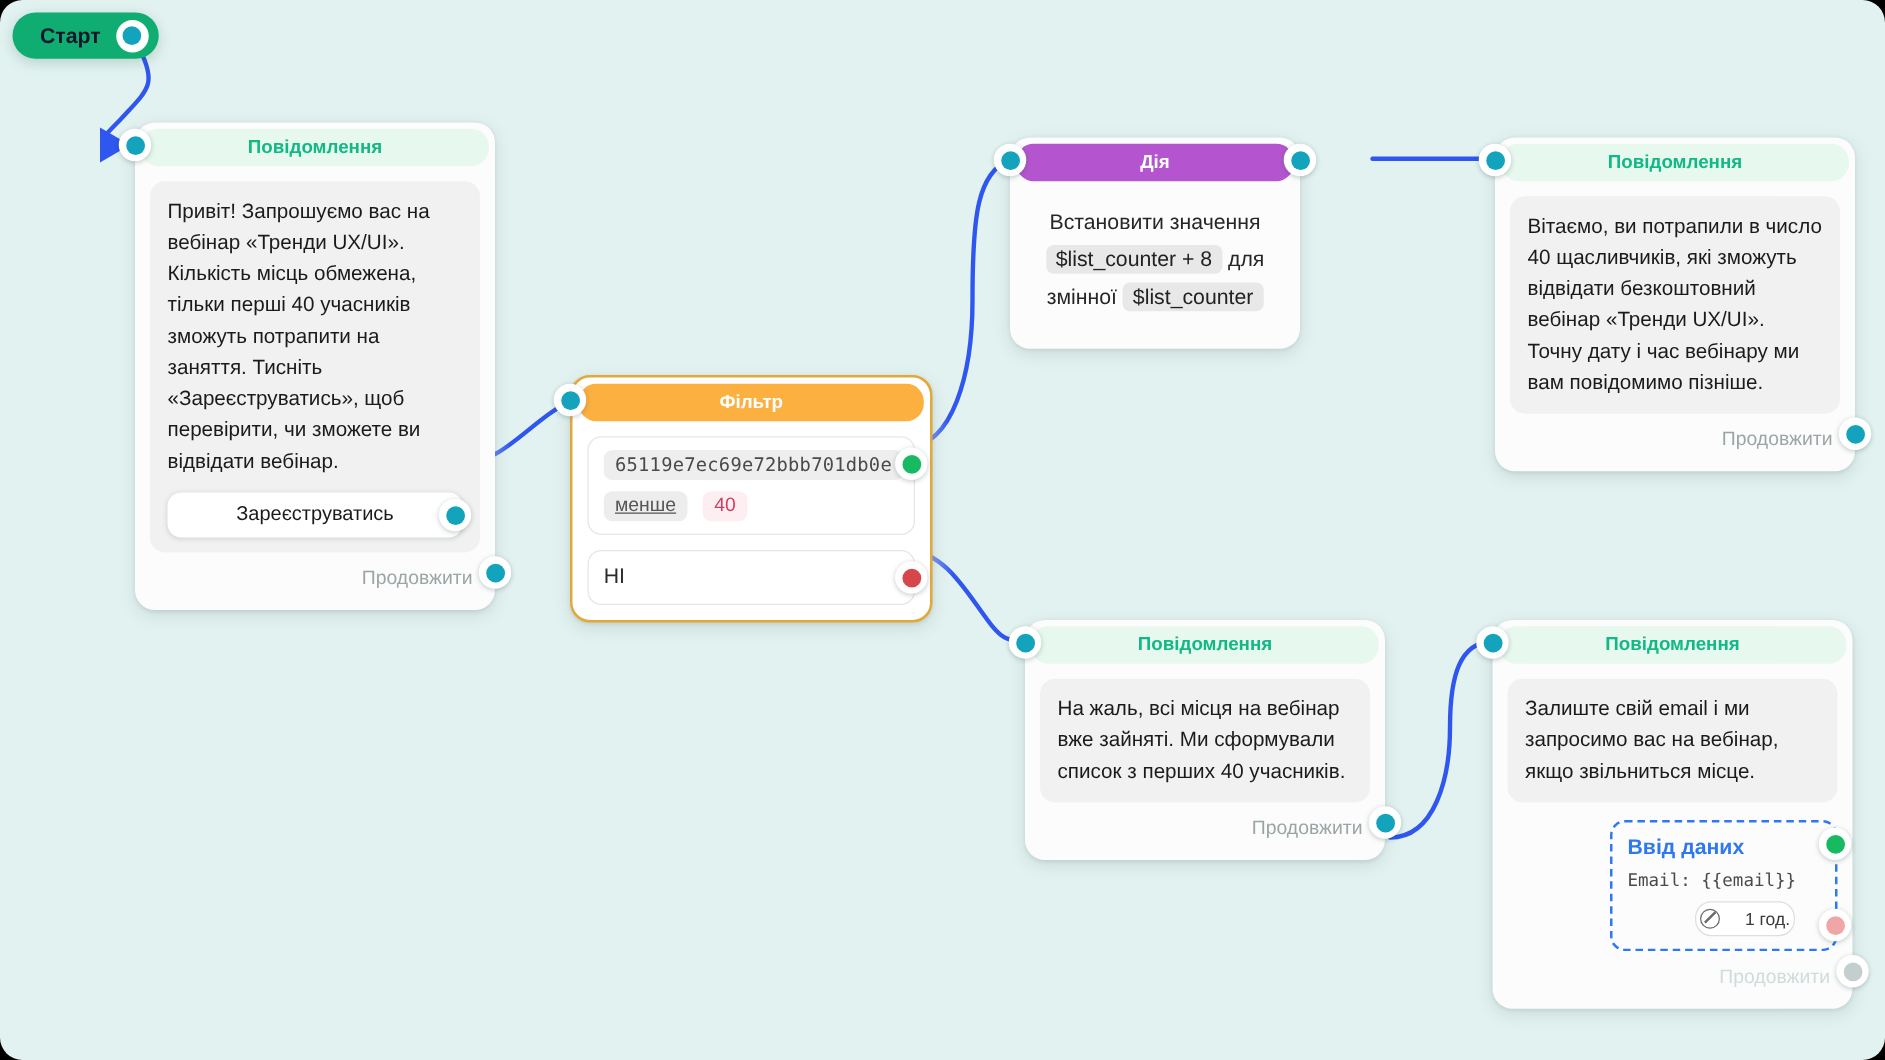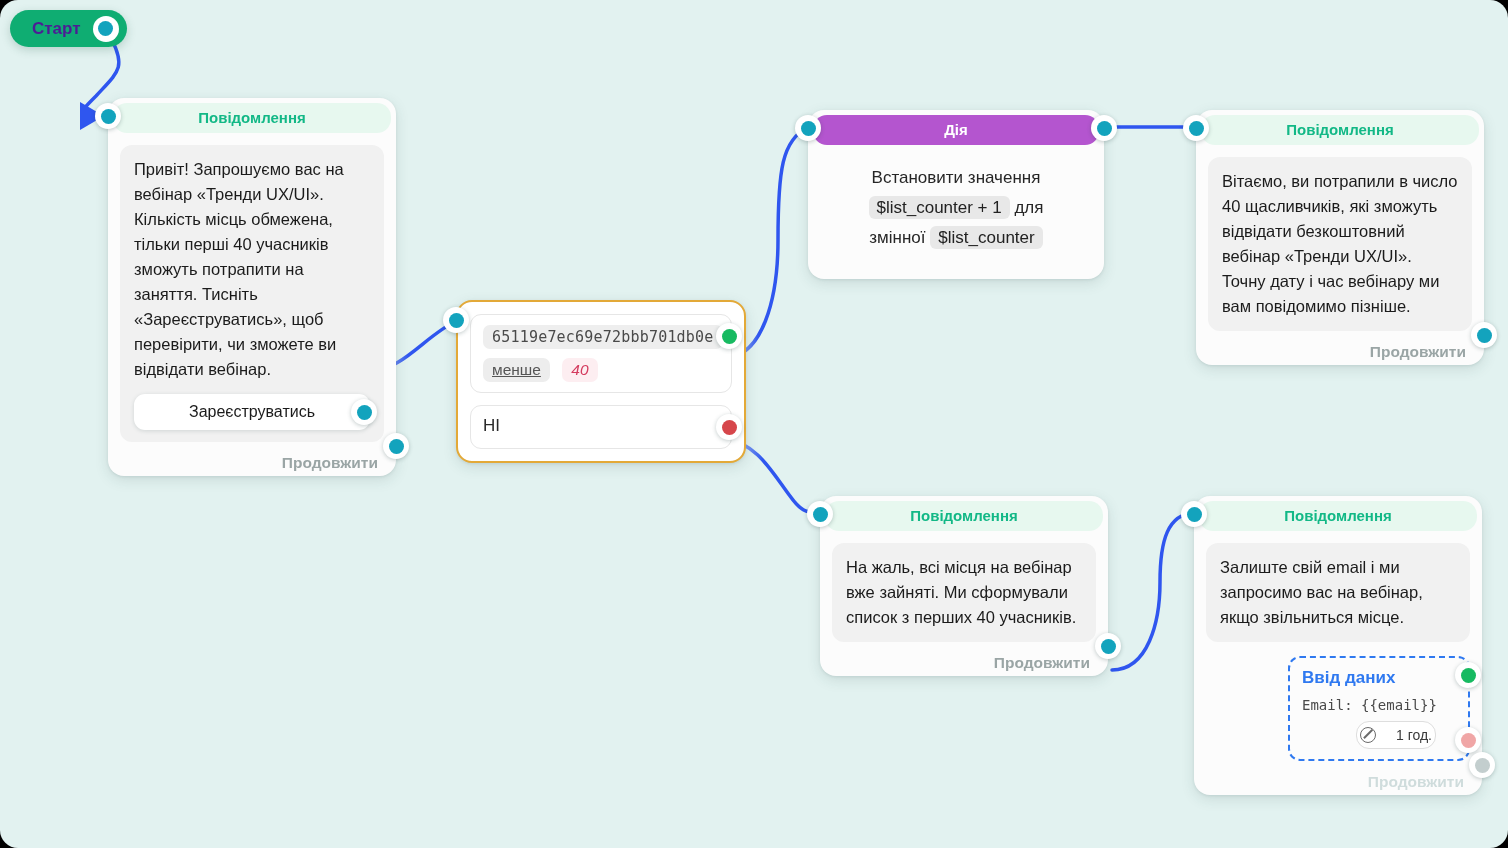--- a/index.html
+++ b/index.html
@@ -70,22 +70,21 @@
     text-align: center;
     font-size: 16px;
     color: #1b1b1b;
     box-shadow: 0 1px 4px rgba(40,70,70,.16);
   }
 
   .continue {
     text-align: right;
     font-size: 15.5px;
     color: #9aa5a5;
-    padding: 12px 18px 4px 0;
-    font-weight: bold;
+    padding: 12px 18px 16px 0;
   }
   .continue.muted { color: #cfdcdc; }
 
   
   .port {
     position: absolute;
     width: 26px;
     height: 26px;
     border-radius: 50%;
     background: #ffffff;
@@ -116,21 +115,21 @@
     padding: 0 8px 0 22px;
     background: #0fad72;
     border-radius: 20px;
     display: flex;
     align-items: center;
     gap: 12px;
     box-shadow: 0 3px 10px rgba(30,90,70,.22);
     z-index: 7;
   }
   #start-pill .lbl {
-    color: #4c1d95;
+    color: #0f172a;
     font-weight: bold;
     font-size: 17px;
   }
   #start-pill .dot {
     width: 26px; height: 26px;
     border-radius: 50%;
     background: #ffffff;
     display: flex; align-items: center; justify-content: center;
   }
   #start-pill .dot::after {
@@ -169,21 +168,20 @@
   }
   .chip-op {
     background: #ededed;
     color: #555555;
     text-decoration: underline;
   }
   .chip-num {
     background: #fdeef1;
     color: #d43b5e;
     margin-left: 8px;
-    font-style: italic;
   }
   .filter-neg {
     font-size: 17px;
     color: #2a2a2a;
   }
 
   
   .action-body {
     text-align: center;
     font-size: 17px;
@@ -301,42 +299,43 @@
         <span>Зареєструватись</span>
         <div class="port" style="right:-7px; top:5px;"></div>
       </div>
     </div>
     <div class="continue">Продовжити</div>
     <div class="port" style="right:-13px; bottom:17px;"></div>
   </div>
 
   <div class="node" id="node-filter" style="left:456px; top:300px; width:290px;">
     <div class="port" style="left:-15px; top:5px;"></div>
+    <div class="node-header hdr-filter">Фільтр</div>
 
     <div class="filter-row">
       <span class="chip chip-hash">65119e7ec69e72bbb701db0e</span>
       <div style="margin-top:9px;">
         <span class="chip chip-op">менше</span>
         <span class="chip chip-num">40</span>
       </div>
       <div class="port green" style="right:-11px; top:8px;"></div>
     </div>
 
     <div class="filter-row" style="margin-bottom:12px;">
       <span class="filter-neg">НІ</span>
       <div class="port red" style="right:-11px; top:8px;"></div>
     </div>
   </div>
 
-  <div class="node" id="node-action" style="left:808px; top:110px; width:296px;">
+  <div class="node" id="node-action" style="left:808px; top:110px; width:232px;">
     <div class="port" style="left:-13px; top:5px;"></div>
     <div class="node-header hdr-action">Дія</div>
     <div class="action-body">
       <span>Встановити значення</span><br>
-      <span class="var-chip">$list_counter + 1</span>
+      <span class="var-chip">$list_counter + 8</span>
       <span>для</span><br>
       <span>змінної</span>
       <span class="var-chip">$list_counter</span>
     </div>
     <div class="port" style="right:-13px; top:5px;"></div>
   </div>
 
   <div class="node" id="node-success" style="left:1196px; top:110px; width:288px;">
     <div class="port" style="left:-13px; top:5px;"></div>
     <div class="node-header hdr-message">Повідомлення</div>

